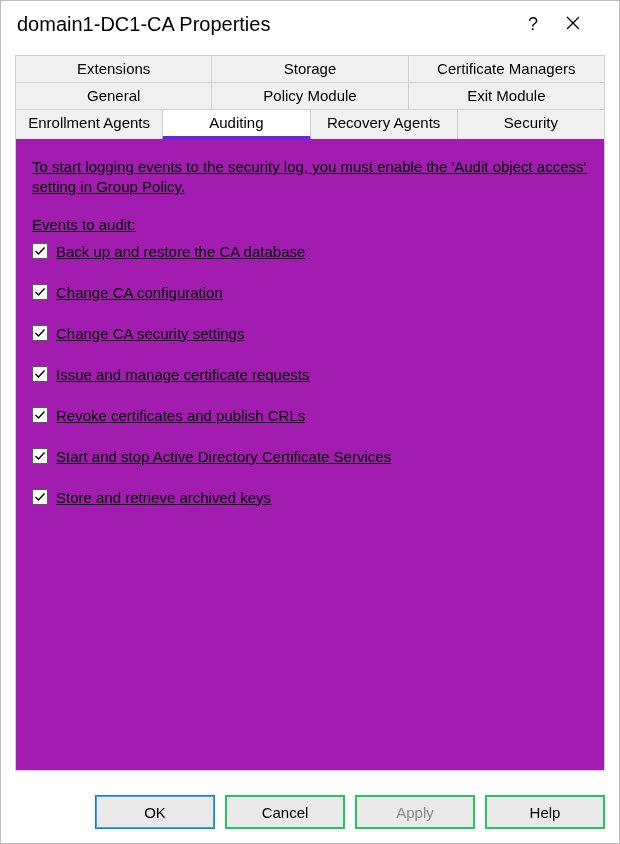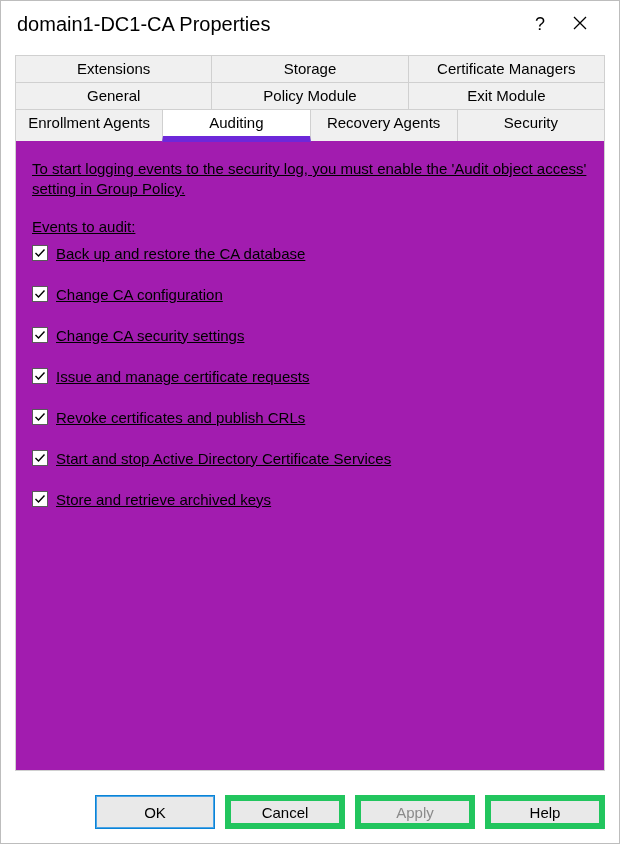--- a/index.html
+++ b/index.html
@@ -14,21 +14,21 @@
   }
   .window {
     width: 620px; height: 844px;
     border: 1px solid #bdbdbd;
     display: flex; flex-direction: column;
     background: #fff;
   }
   .titlebar {
     height: 46px;
     display: flex; align-items: center;
-    padding: 0 19px 0 16px;
+    padding: 0 26px 0 16px;
   }
   .titlebar .title {
     flex: 1;
     font-size: 20px;
     font-weight: 400;
   }
   .titlebar .tbtn {
     width: 40px; height: 30px;
     display: flex; align-items: center; justify-content: center;
     font-size: 18px;
@@ -52,21 +52,21 @@
     border-bottom: none;
     padding: 4px 0 5px 0;
     font-size: 15px;
     text-align: center;
     cursor: default;
     margin-left: -1px;
   }
   .tab:first-child { margin-left: 0; }
   .tab.active {
     background: #fff;
-    border-bottom: 6px solid #6d28d9;
+    border-bottom: 4px solid #6d28d9;
     position: relative; z-index: 2;
   }
   .row1 .tab { flex: 1; }
   .row2 .tab { flex: 1; }
   .row3 .tab { flex: 1; }
   .panel {
     border: 1px solid #d0d0d0;
     border-top: none;
     margin-top: -1px;
     background: #a21caf;
@@ -99,21 +99,21 @@
     flex: 0 0 16px;
   }
   .cb svg { width: 12px; height: 12px; display: block; }
   .footer {
     display: flex; justify-content: flex-end;
     gap: 10px;
     padding: 10px 14px 14px 14px;
   }
   .btn {
     width: 120px; height: 34px;
-    border: 6px solid #22c55e;
+    border: 2px solid #22c55e;
     background: #e9e9e9;
     font-size: 15px;
     display: flex; align-items: center; justify-content: center;
   }
   .btn.default {
     border: 1px solid #0a84d6;
     box-shadow: inset 0 0 0 1px #4aa3e6;
   }
   .btn.disabled {
     color: #8a8a8a;

